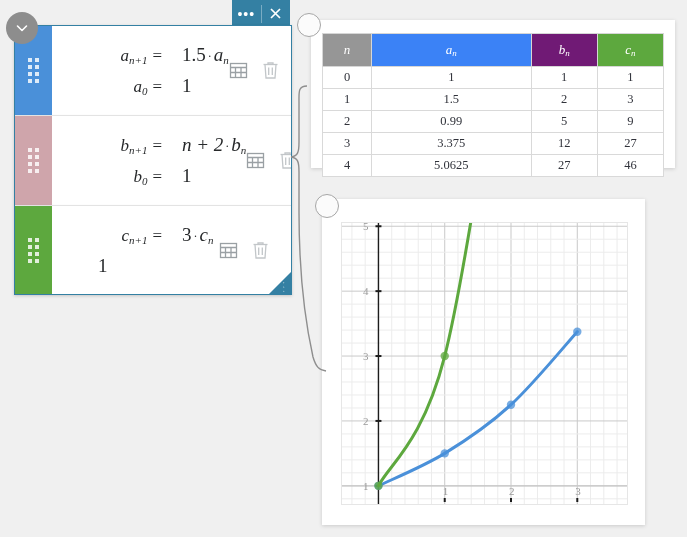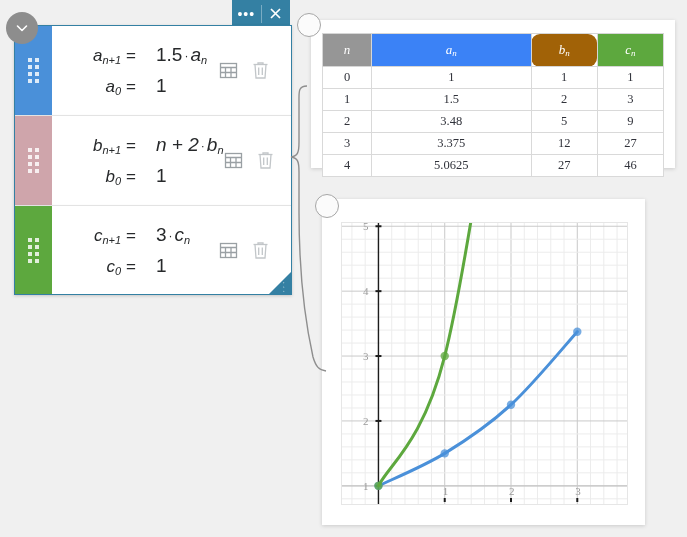--- a/index.html
+++ b/index.html
@@ -46,21 +46,22 @@
   .sw-b { background: #cfa5ab; }
   .sw-c { background: #5da83e; }
   .grip {
     width: 11px; display: grid; grid-template-columns: repeat(2, 4px);
     grid-gap: 3px 3px; justify-content: center;
   }
   .grip i { display:block; width:4px; height:4px; background: rgba(255,255,255,.82); }
 
   .feq {
     flex: 1 1 auto; display: flex; flex-direction: column; justify-content: center;
-    font-family: Liberation Sans, sans-serif;
+    padding-left: 26px;
+    font-family: Liberation Serif, serif;
     color: #27292b;
     gap: 8px;
   }
   .feq-row { display: flex; align-items: baseline; white-space: nowrap; }
   .feq-lhs {
     width: 84px; text-align: right; font-style: italic; font-size: 17px;
   }
   .feq-rhs { padding-left: 20px; font-size: 19px; }
   .feq-rhs em { font-style: italic; }
   .feq-lhs sub, .feq-rhs sub { font-size: 11px; font-style: italic; vertical-align: -0.28em; }
@@ -112,21 +113,21 @@
     font-family: "Liberation Serif", serif;
     font-size: 12.5px; color: #30323a;
   }
   table.seq th {
     height: 30px; color: #ffffff; font-style: italic; font-weight: normal;
     font-size: 13px; border: 1px solid #d6d6d6;
   }
   table.seq th sub { font-size: 9px; vertical-align: -0.25em; }
   table.seq th.h-n { background: #969696; width: 46px; }
   table.seq th.h-a { background: #3b82f6; }
-  table.seq th.h-b { background: #a16207; border-radius: 9px; }
+  table.seq th.h-b { background: #701a75; }
   table.seq th.h-c { background: #5da83e; }
   table.seq td {
     height: 19px; text-align: center; border: 1px solid #d9d9d9; background: #fff;
   }
 
   
   .gpanel {
     position: absolute; left: 322px; top: 199px; width: 323px; height: 326px;
     background: #ffffff; box-shadow: 0 1px 4px rgba(0,0,0,.16);
   }
@@ -247,21 +248,20 @@
             <i></i>
             <i></i>
         </div>
       </div>
       <div class="feq">
         <div class="feq-row">
           <span class="feq-lhs"><span>c</span><sub>n+1</sub><span class="eqsign">=</span></span>
           <span class="feq-rhs"><span>3</span><span class="dotop">·</span><em>c</em><sub>n</sub></span>
         </div>
         <div class="feq-row">
-          <span class="feq-lhs"><span>c</span><sub>0</sub><span class="eqsign">=</span></span>
           <span class="feq-rhs">1</span>
         </div>
       </div>
       <div class="ftools">
         <span class="tool tbl">
           <svg width="19" height="19" viewBox="0 0 19 19" fill="none" stroke-width="1.3">
             <rect x="1.5" y="2.5" width="16" height="14"></rect>
             <path d="M1.5 6.5 H17.5 M1.5 11.5 H17.5 M6.5 6.5 V16.5 M12 6.5 V16.5"></path>
           </svg>
         </span>
@@ -313,21 +313,21 @@
           <td>1</td>
         </tr>
         <tr>
           <td>1</td>
           <td>1.5</td>
           <td>2</td>
           <td>3</td>
         </tr>
         <tr>
           <td>2</td>
-          <td>3.48</td>
+          <td>0.99</td>
           <td>5</td>
           <td>9</td>
         </tr>
         <tr>
           <td>3</td>
           <td>3.375</td>
           <td>12</td>
           <td>27</td>
         </tr>
         <tr>

